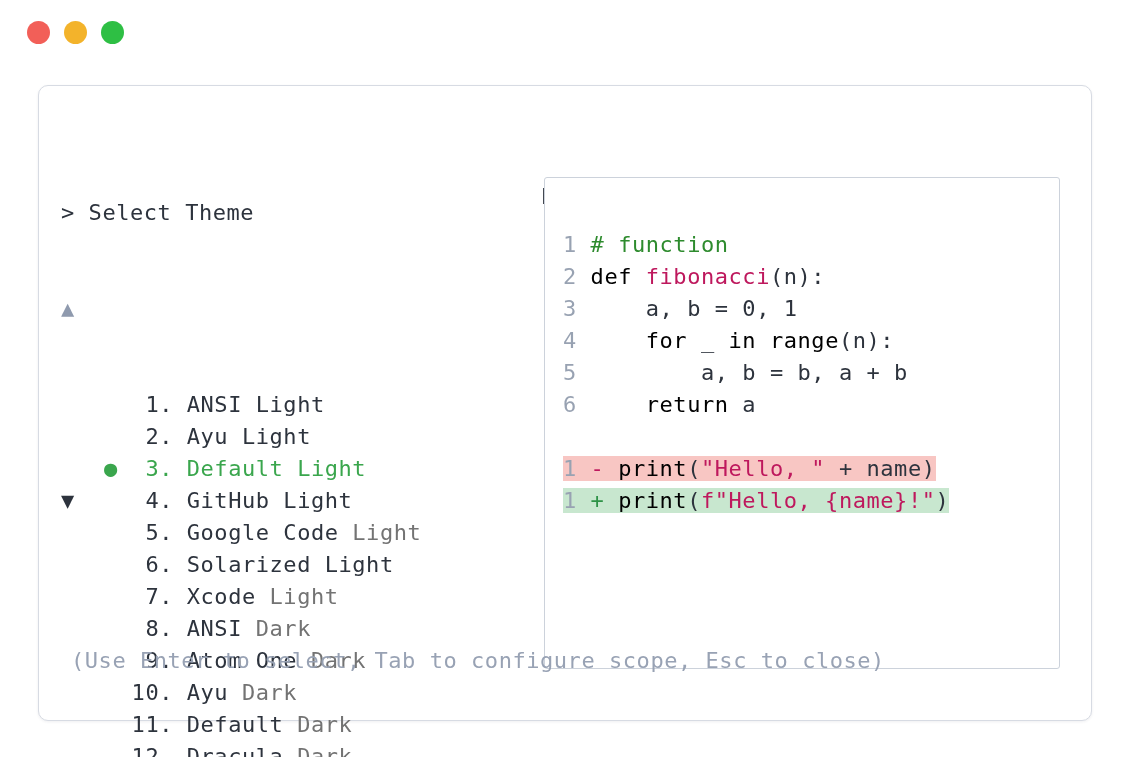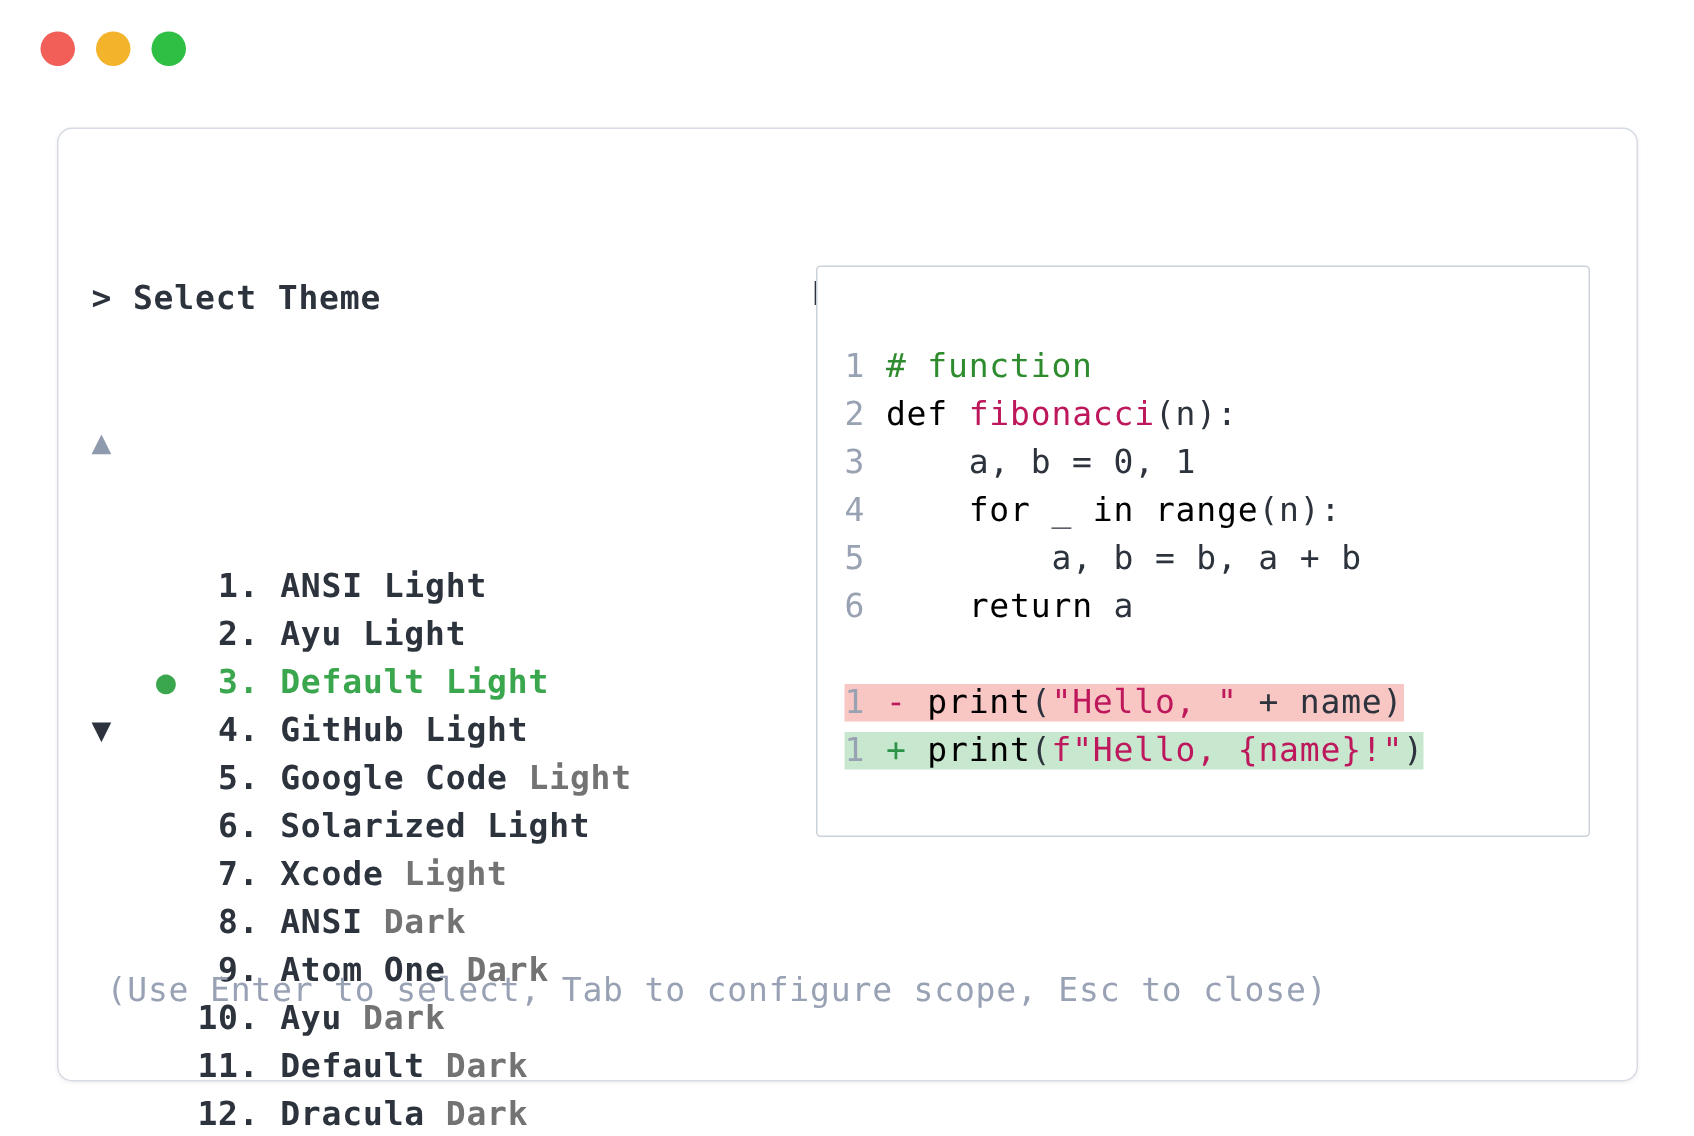--- a/index.html
+++ b/index.html
@@ -10,25 +10,25 @@
   
   .dots{position:absolute;left:27px;top:21px;display:flex;gap:14px;}
   .dot{width:23px;height:23px;border-radius:50%;border:none;padding:0;cursor:pointer;}
   
   .panel{
     position:absolute;left:38px;top:85px;width:1052px;height:634px;
     border:1.5px solid #d7dbe3;border-radius:10px;background:#ffffff;
     box-shadow:0 1px 3px rgba(25,35,60,0.07);
   }
   .mono{font-size:22px;line-height:32px;letter-spacing:0.55px;white-space:pre;}
-  .listblock{position:absolute;left:22px;top:34px;font-weight:bold;}
+  .listblock{position:absolute;left:22px;top:47px;}
   .listblock > div{height:32px;}
   .previewtitle{position:absolute;left:502px;top:47px;height:32px;color:#2d333d;margin-top:48px;}
   .previewbox{
-    position:absolute;left:505px;top:91px;width:516px;height:381px;
+    position:absolute;left:505px;top:91px;width:516px;height:492px;
     border:1.5px solid #ccd2db;border-radius:3px;background:#ffffff;
     padding:51px 0 0 18px;box-sizing:border-box;overflow:hidden;
   }
   .previewbox > div{height:32px;}
   .footer{position:absolute;left:32px;top:559px;height:32px;color:#98a2b4;}
   
   .c-plain{color:#2d333d;}
   .c-dim{color:#737373;}
   .c-selected{color:#3aa64d;}
   .c-comment{color:#2e8b2e;}

